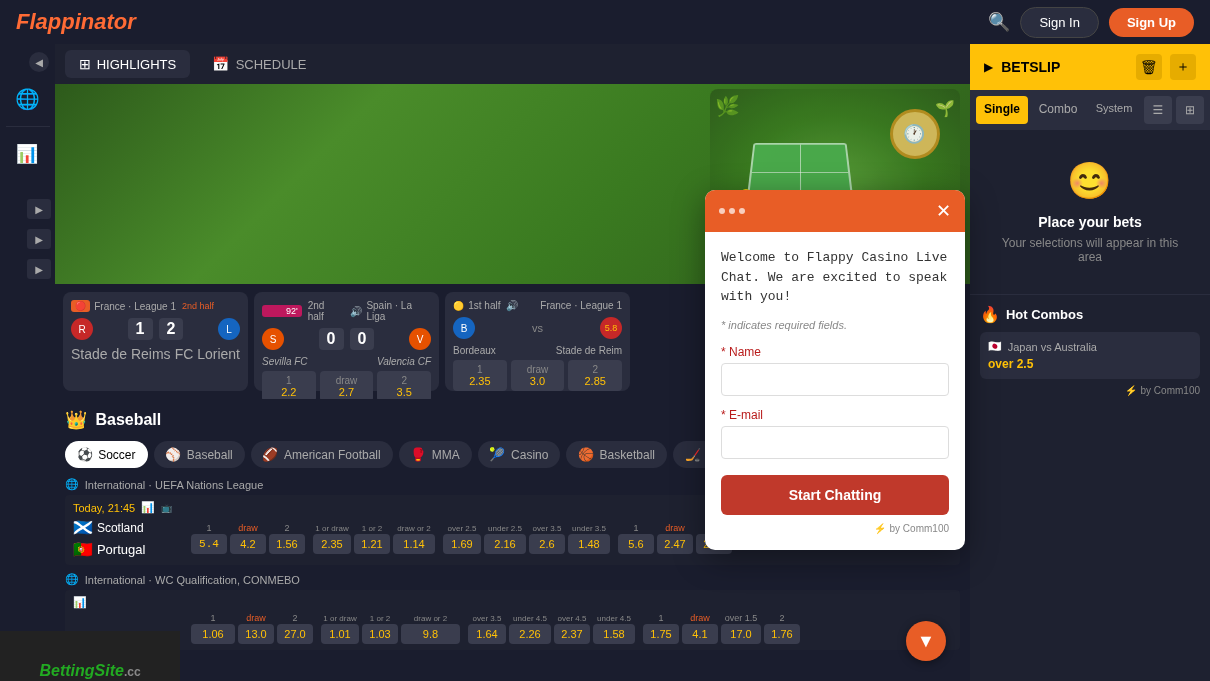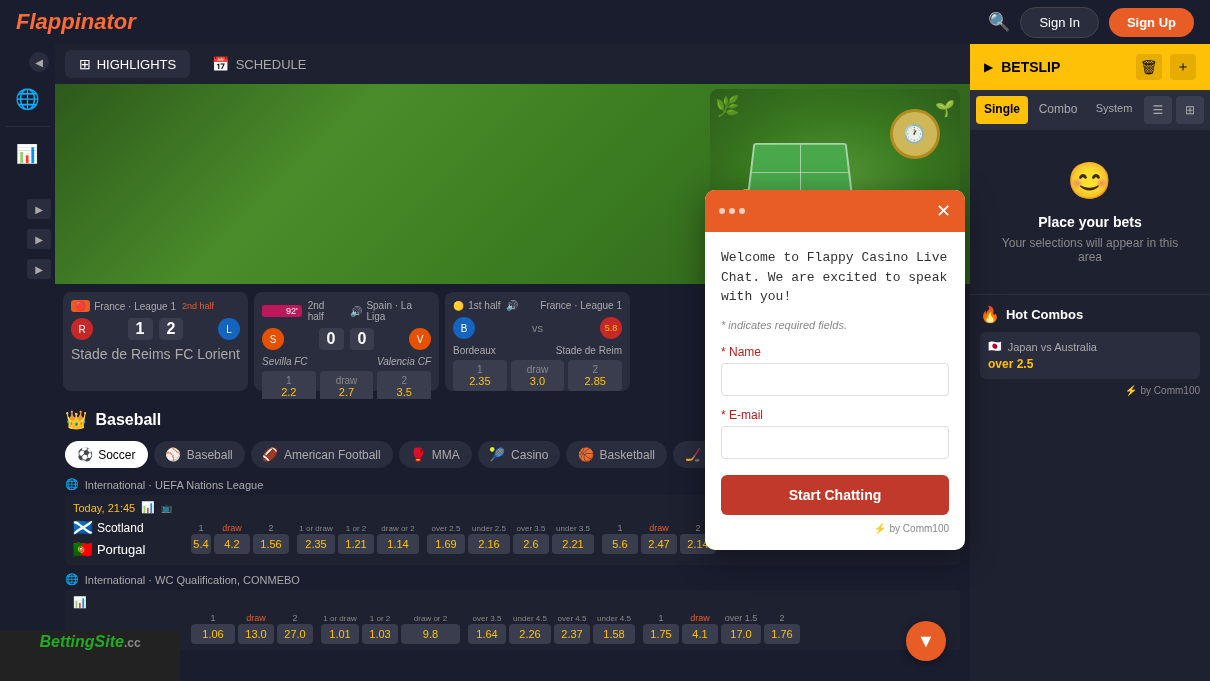--- a/index.html
+++ b/index.html
@@ -88,21 +88,21 @@
     .chat-welcome { font-size: 13px; color: #333; margin-bottom: 12px; line-height: 1.5; font-family: Liberation Mono, monospace; }
     .chat-required { font-size: 11px; color: #888; margin-bottom: 14px; }
     .chat-required em { font-style: italic; }
     .chat-field { margin-bottom: 12px; }
     .chat-label { font-size: 12px; color: #555; margin-bottom: 4px; display: block; }
     .chat-label span { color: #b91c1c; }
     .chat-input { width: 100%; padding: 8px 10px; border: 1px solid #ddd; border-radius: 4px; font-size: 13px; outline: none; }
     .chat-submit { width: 100%; background: #c0392b; color: #fff; border: none; padding: 12px; border-radius: 6px; font-size: 14px; font-weight: bold; cursor: pointer; margin-top: 4px; }
 
     
-    .bottom-logo { position: absolute; bottom: 0; left: 0; width: 180px; height: 50px; background: #222; display: flex; align-items: flex-start; justify-content: center; z-index: 20; }
+    .bottom-logo { position: absolute; bottom: 0; left: 0; width: 180px; height: 50px; background: #222; display: flex; align-items: flex-end; justify-content: center; z-index: 20; }
 
     
     .scroll-down-btn { position: absolute; bottom: 20px; right: 264px; width: 40px; height: 40px; background: #e85d26; border-radius: 50%; display: flex; align-items: center; justify-content: center; cursor: pointer; box-shadow: 0 2px 8px rgba(0,0,0,0.4); z-index: 50; }
 
     
     .left-panel { position: absolute; top: 44px; left: 0; width: 55px; bottom: 0; background: #1a1d2e; display: flex; flex-direction: column; align-items: center; padding-top: 0; z-index: 5; }
     .left-mini-item { width: 55px; height: 50px; display: flex; flex-direction: column; align-items: center; justify-content: center; cursor: pointer; font-size: 18px; color: #aaa; gap: 2px; }
     .left-arrow-btn { width: 20px; height: 20px; background: #2a2d3e; border-radius: 50%; display: flex; align-items: center; justify-content: center; cursor: pointer; font-size: 10px; color: #aaa; margin: 2px; }
 
     
@@ -348,21 +348,21 @@
           </div>
           <div style="display:flex;align-items:center;gap:4px;">
             <span>🇵🇹</span>
             <span style="font-size:13px;">Portugal</span>
           </div>
         </div>
 
         <div style="display:flex;gap:3px;align-items:center;">
           <div style="display:flex;flex-direction:column;align-items:center;gap:1px;">
             <span style="font-size:9px;color:#888;">1</span>
-            <button class="odd-btn" style="width:20px;">5.4</button>
+            <button class="odd-btn" style="width:36px;font-family:Liberation Mono, monospace;">5.4</button>
           </div>
           <div style="display:flex;flex-direction:column;align-items:center;gap:1px;">
             <span style="font-size:9px;color:#e85d26;">draw</span>
             <button class="odd-btn" style="width:36px;">4.2</button>
           </div>
           <div style="display:flex;flex-direction:column;align-items:center;gap:1px;">
             <span style="font-size:9px;color:#888;">2</span>
             <button class="odd-btn" style="width:36px;">1.56</button>
           </div>
         </div>
@@ -390,21 +390,21 @@
           <div style="display:flex;flex-direction:column;align-items:center;gap:1px;">
             <span style="font-size:8px;color:#888;">under 2.5</span>
             <button class="odd-btn" style="width:42px;">2.16</button>
           </div>
           <div style="display:flex;flex-direction:column;align-items:center;gap:1px;">
             <span style="font-size:8px;color:#888;">over 3.5</span>
             <button class="odd-btn" style="width:36px;">2.6</button>
           </div>
           <div style="display:flex;flex-direction:column;align-items:center;gap:1px;">
             <span style="font-size:8px;color:#888;">under 3.5</span>
-            <button class="odd-btn" style="width:42px;">2.21</button>
+            <button class="odd-btn" style="width:42px;">1.48</button>
           </div>
         </div>
 
         <div style="display:flex;gap:3px;">
           <div style="display:flex;flex-direction:column;align-items:center;gap:1px;">
             <span style="font-size:9px;color:#888;">1</span>
             <button class="odd-btn" style="width:36px;">5.6</button>
           </div>
           <div style="display:flex;flex-direction:column;align-items:center;gap:1px;">
             <span style="font-size:9px;color:#e85d26;">draw</span>

